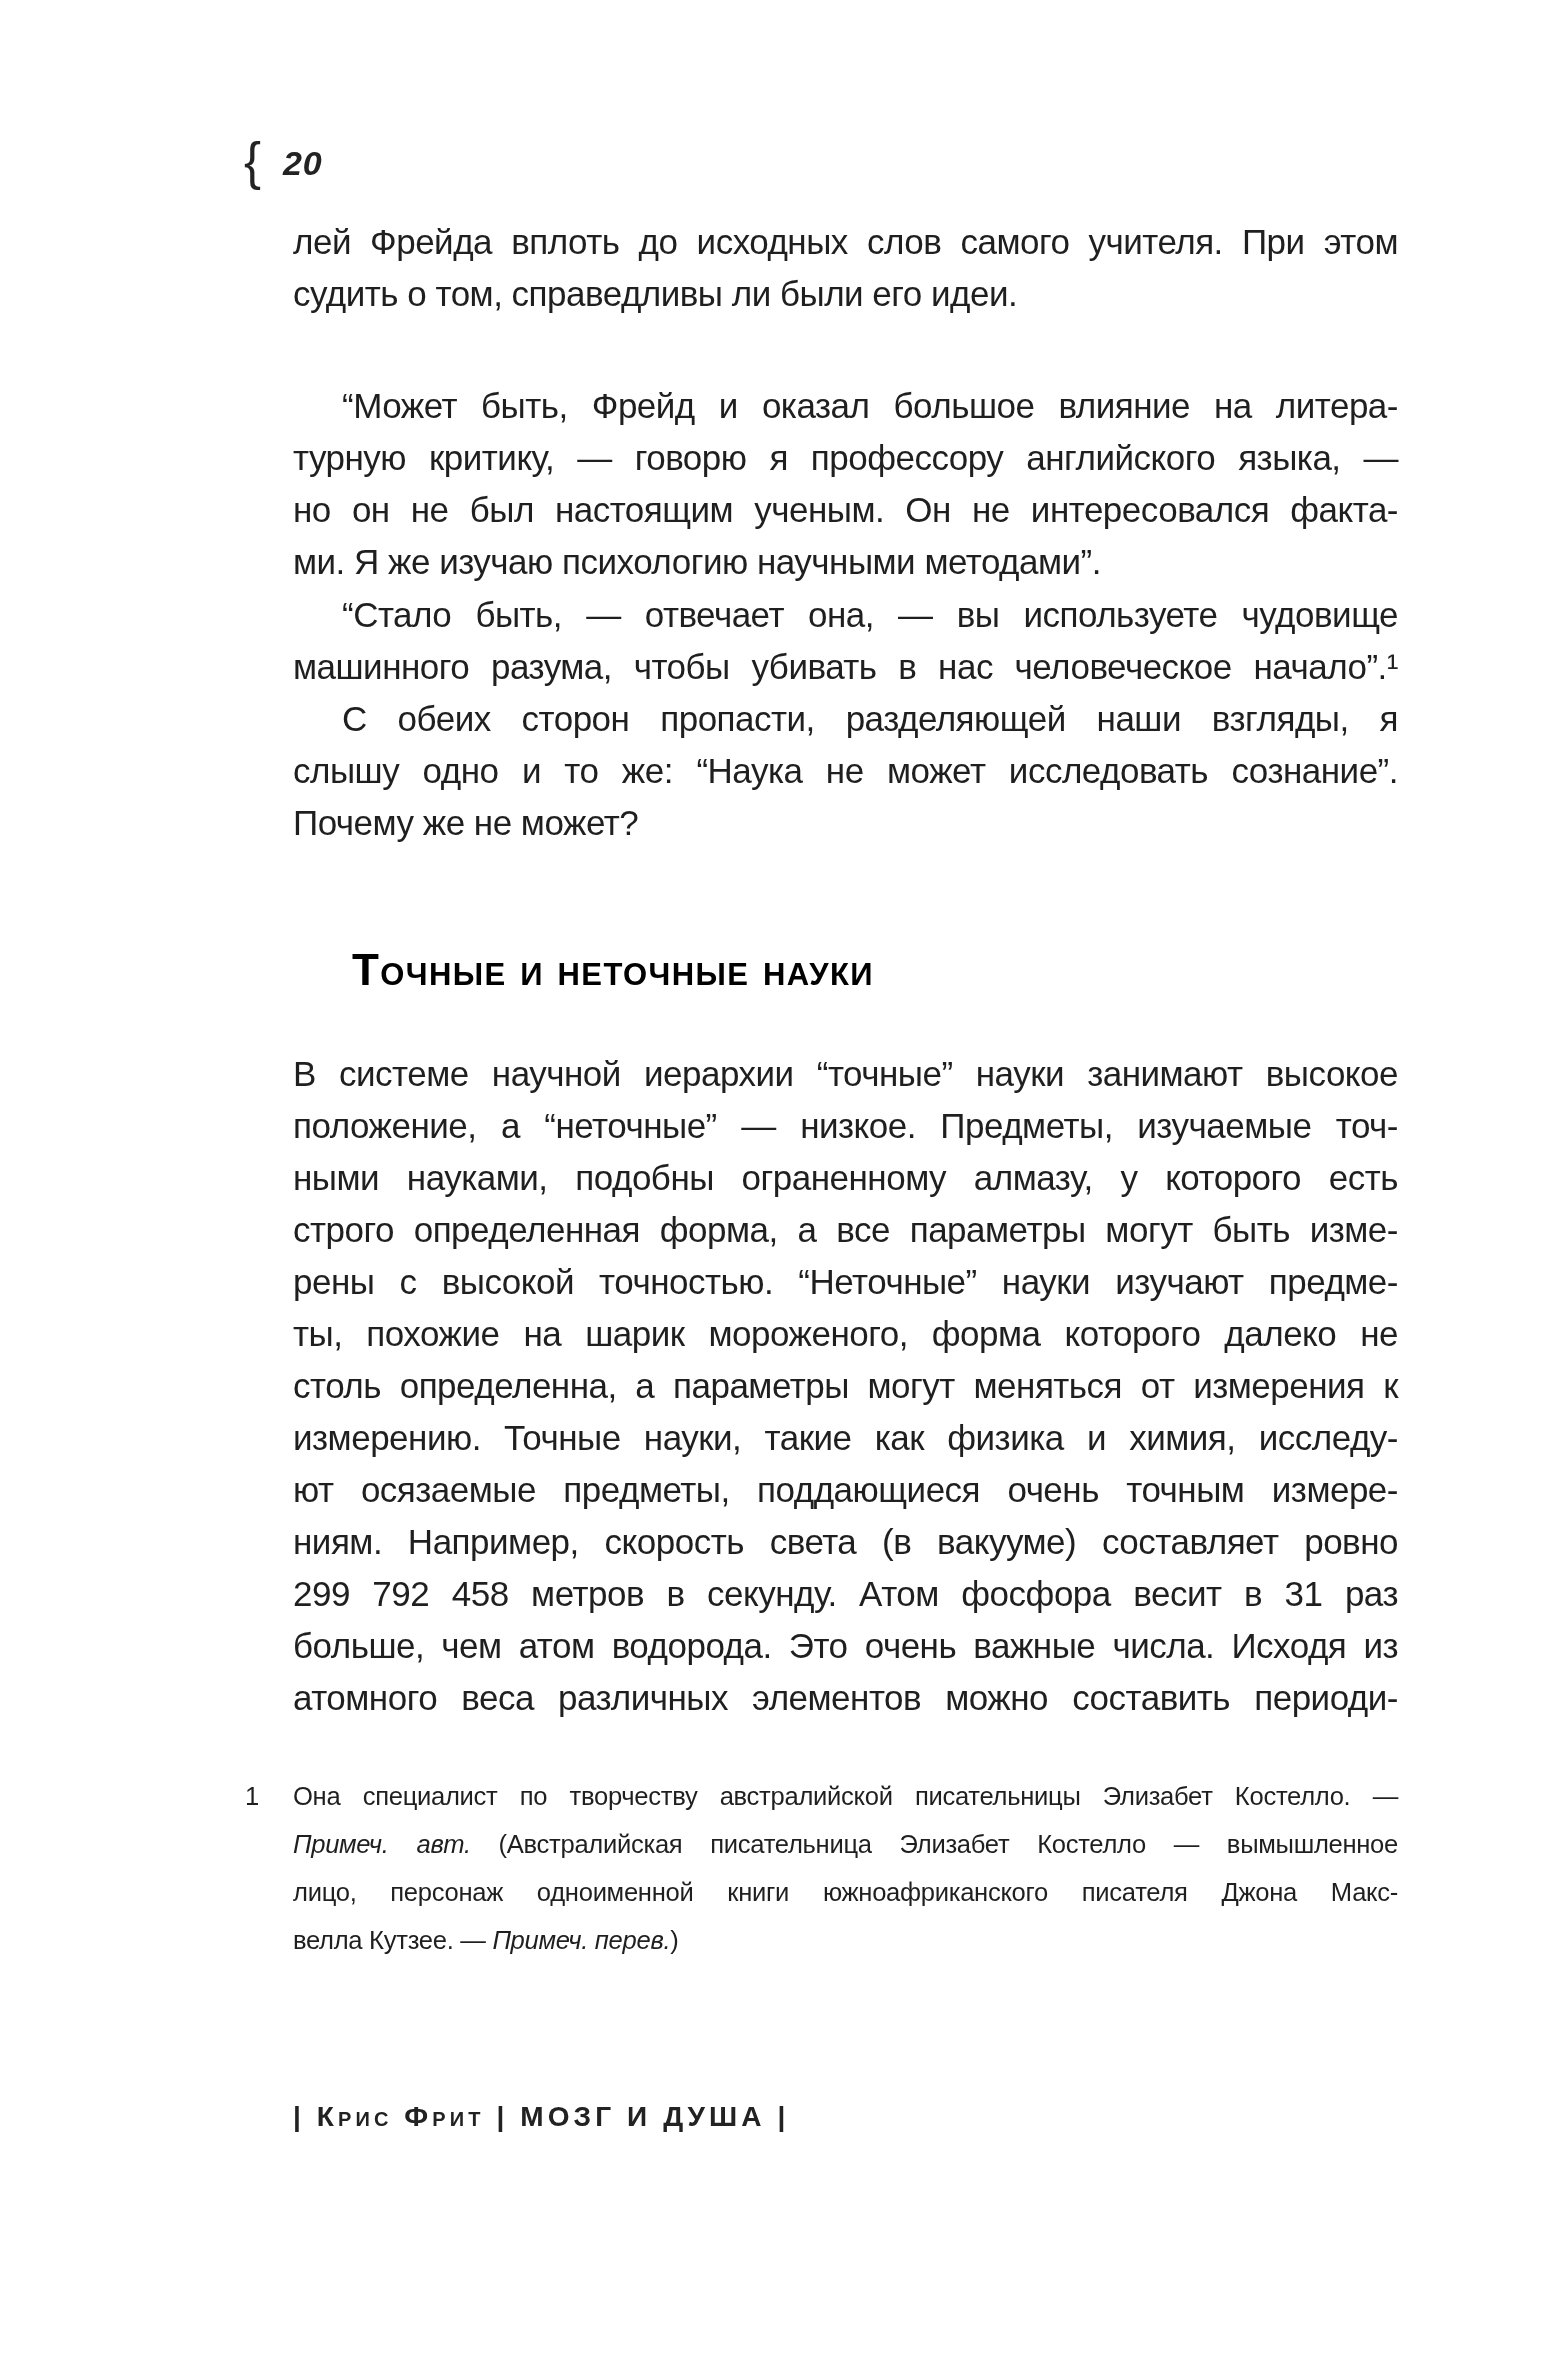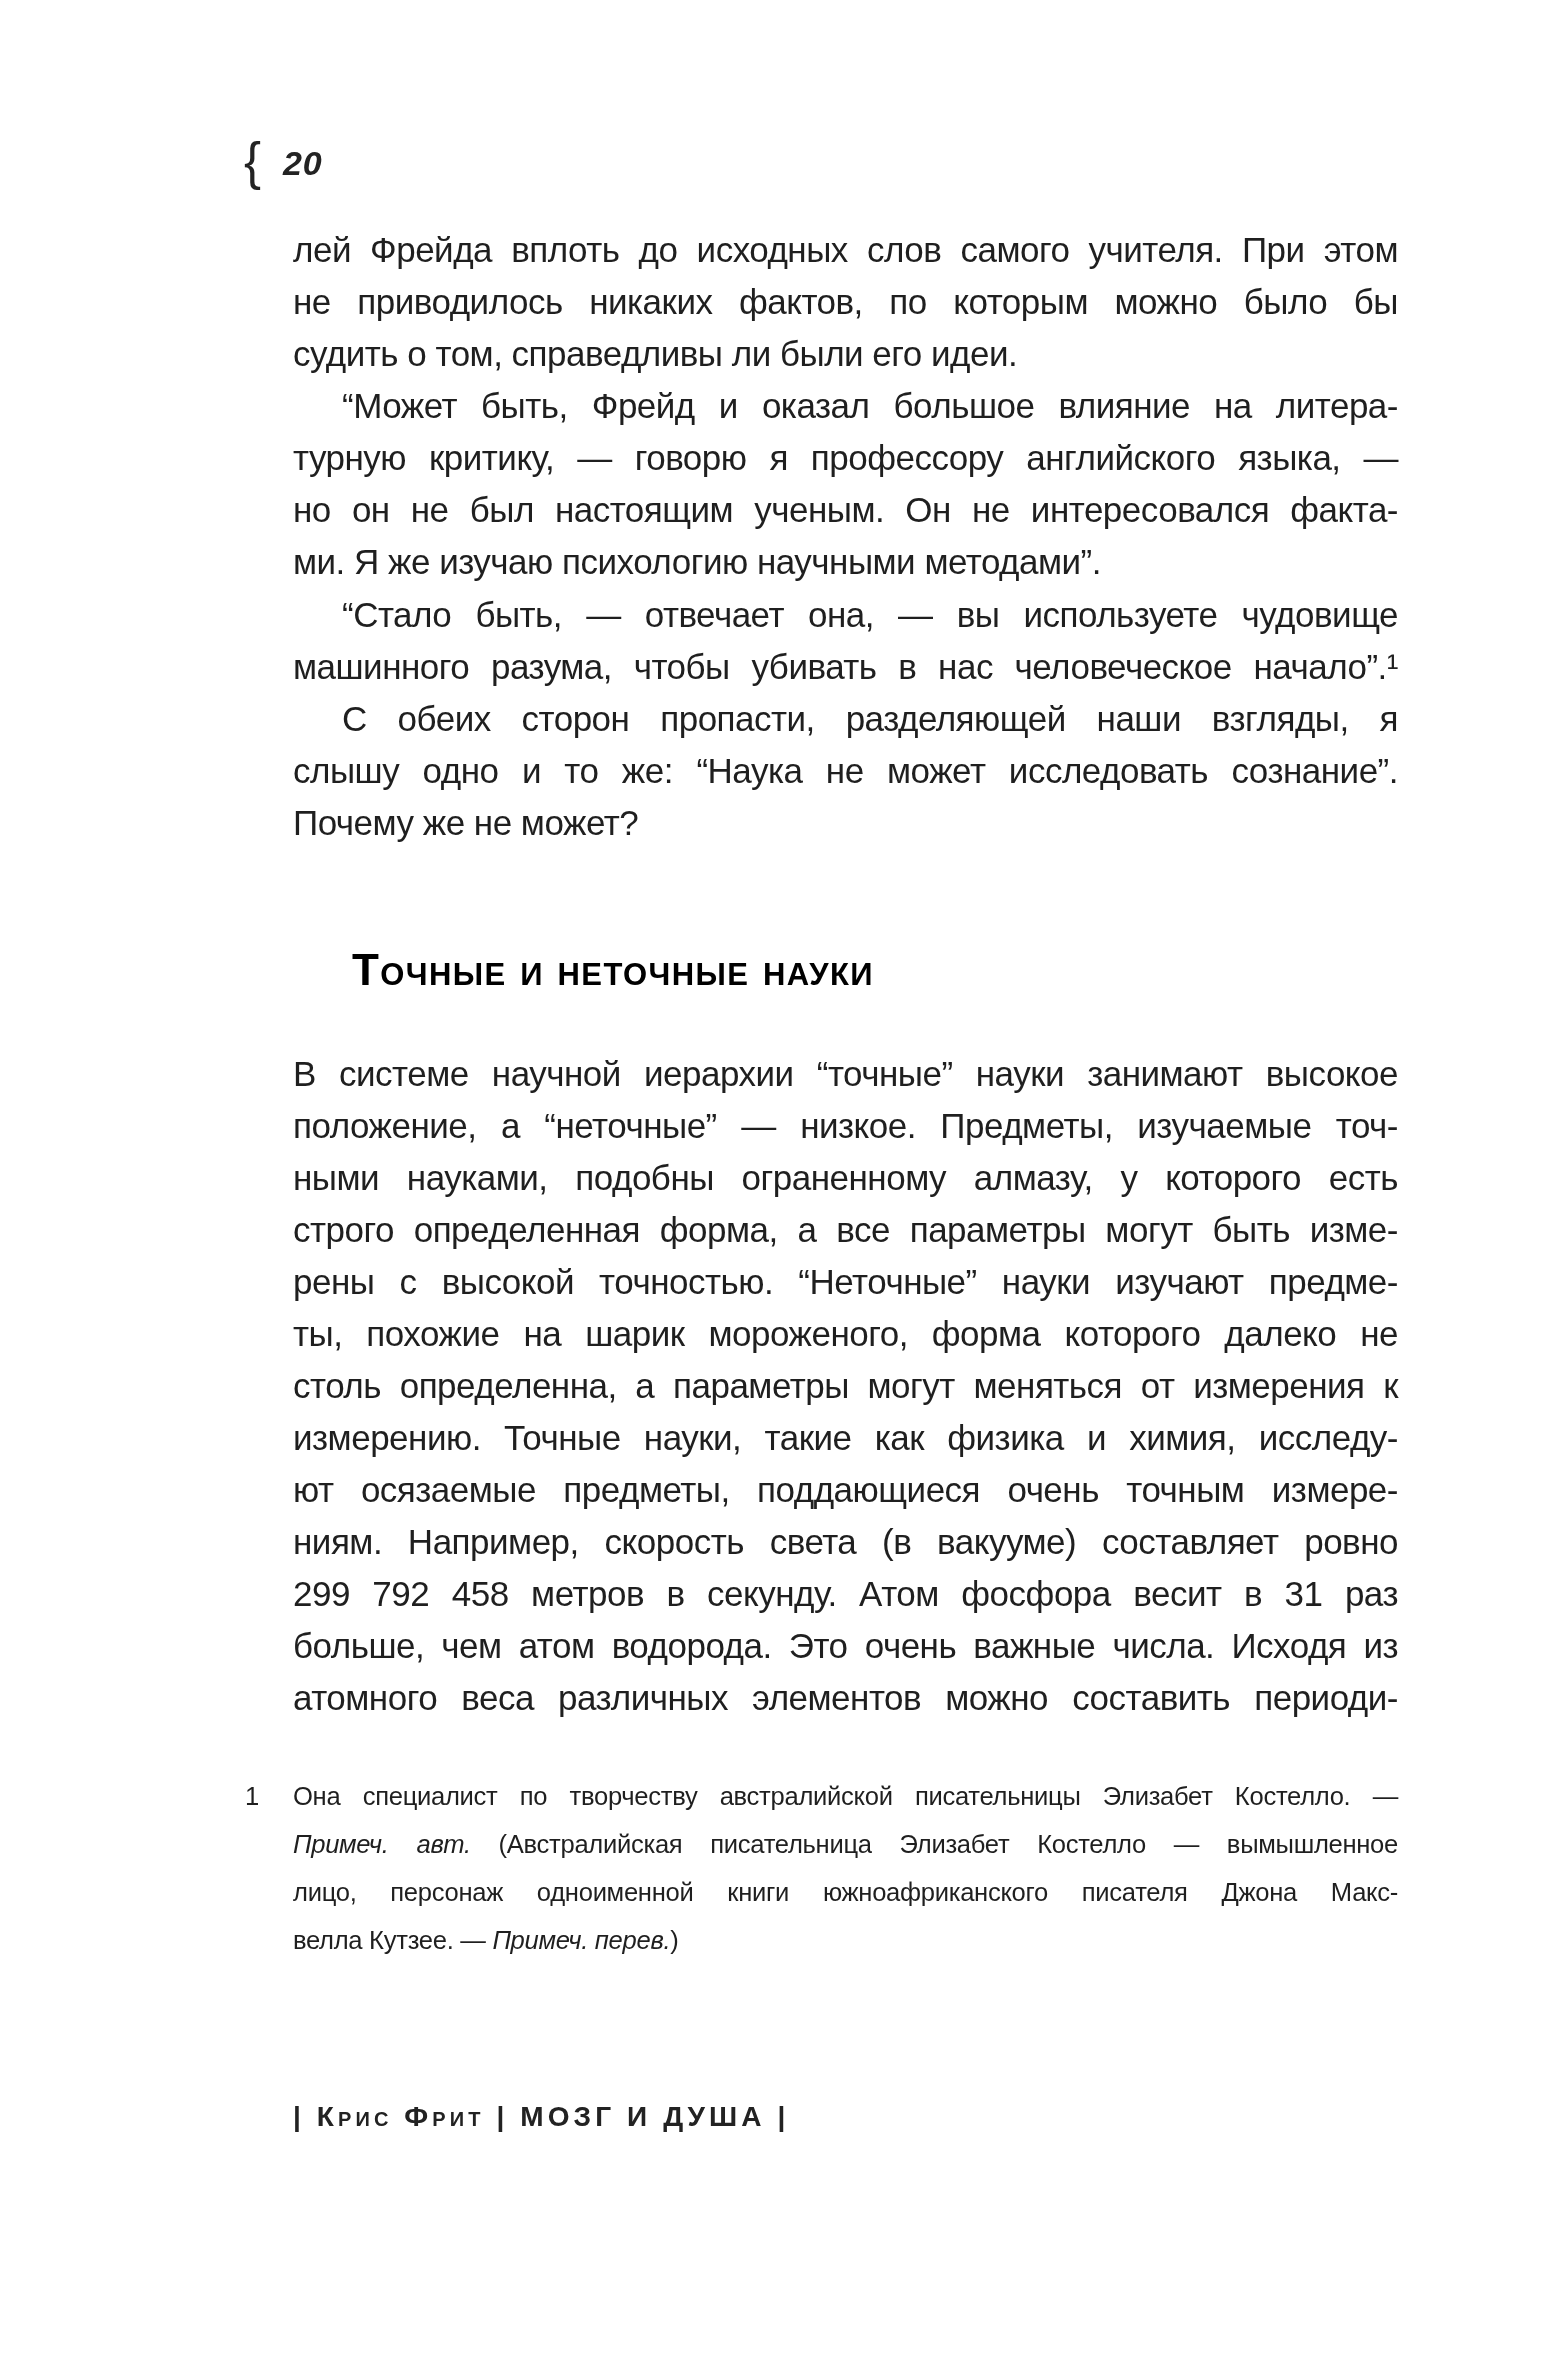--- a/index.html
+++ b/index.html
@@ -44,21 +44,21 @@
   .tline{
     font-size:35px;
     line-height:52px;
     letter-spacing:-0.5px;
     text-align:justify;
     text-align-last:justify;
     white-space:normal;
   }
   .tline.last{text-align-last:left;}
   .tline.ind{text-indent:49px;}
-  .b1{top:224px;}
+  .b1{top:216px;}
   .b2{top:380px;}
   .b3{top:589px;}
   .b4{top:693px;}
   .b5{top:1048px;}
   
   .heading{
     position:absolute;
     left:293px;
     top:944px;
     width:1105px;
@@ -112,21 +112,20 @@
 
 <div class="page">
 
   <div class="pagehead">
     <span class="brace">{</span>
     <span class="pagenum">20</span>
   </div>
 
   <div class="col b1">
     <div class="tline">лей Фрейда вплоть до исходных слов самого учителя. При этом</div>
-    <div class="tline">не приводилось никаких фактов, по которым можно было бы</div>
     <div class="tline last">судить о том, справедливы ли были его идеи.</div>
   </div>
 
   <div class="col b2">
     <div class="tline ind">“Может быть, Фрейд и оказал большое влияние на литера-</div>
     <div class="tline">турную критику, — говорю я профессору английского языка, —</div>
     <div class="tline">но он не был настоящим ученым. Он не интересовался факта-</div>
     <div class="tline last">ми. Я же изучаю психологию научными методами”.</div>
   </div>
 

